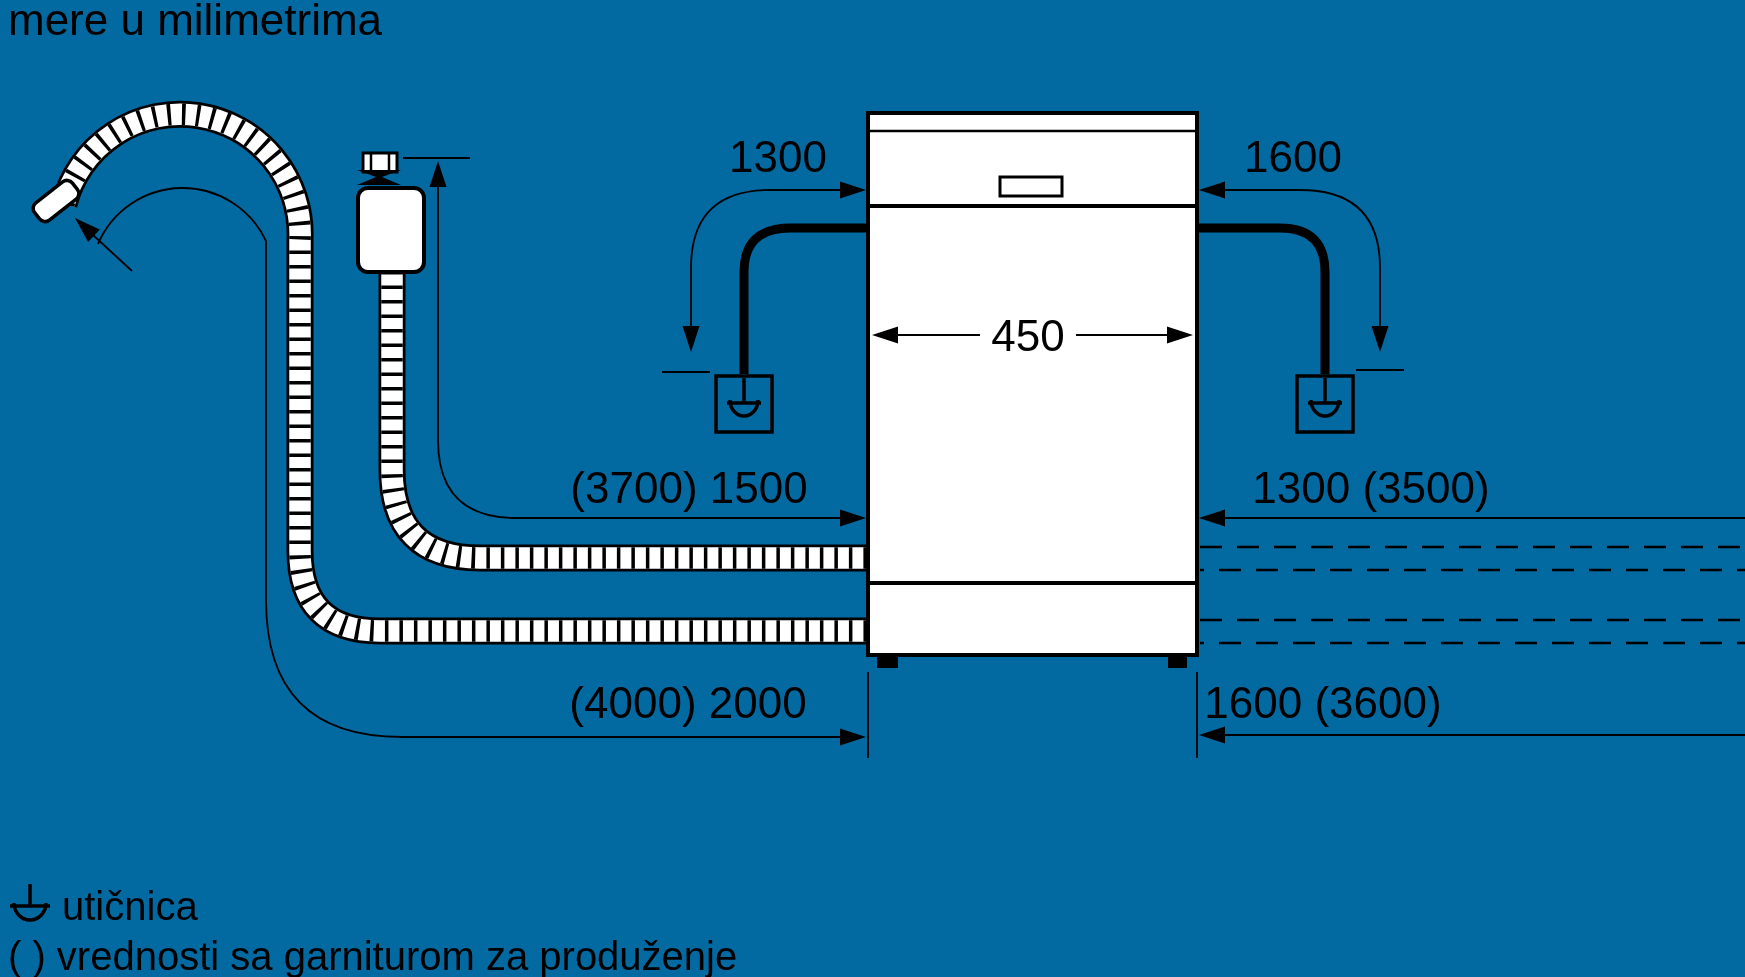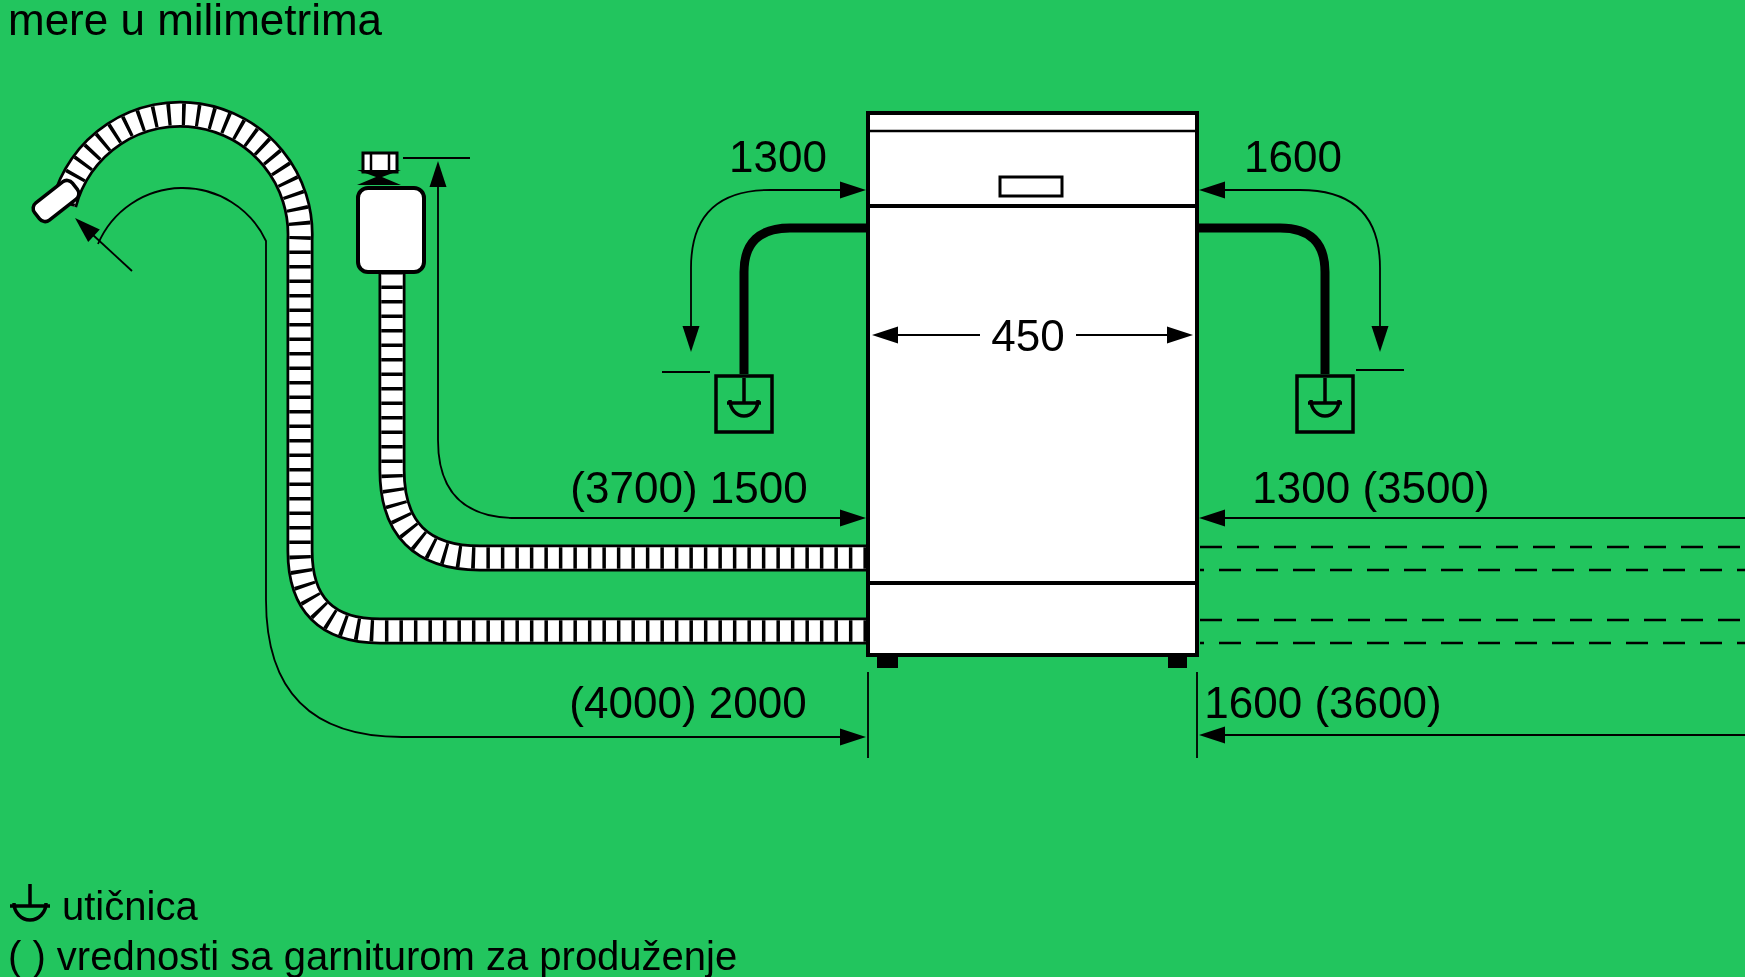--- a/index.html
+++ b/index.html
@@ -1,17 +1,17 @@
 <!DOCTYPE html>
 <html><head>
 <meta charset="utf-8">
 <style>
   html,body{margin:0;padding:0;background:#ffffff;}
   body{font-family:"Liberation Sans", sans-serif;}
-  .stage{position:relative;width:1745px;height:977px;background:#22c55e;overflow:hidden;}
+  .stage{position:relative;width:1745px;height:977px;background:#0369a1;overflow:hidden;}
   svg{display:block;}
   text{fill:#000000;font-family:"Liberation Sans", sans-serif;}
   .dim-label{font-size:44px;}
   .title-label{font-size:44px;}
   .legend-label{font-size:40px;}
   .thin{stroke:#000;stroke-width:1.8;fill:none;}
   .med{stroke:#000;stroke-width:2.5;fill:none;}
   .thick{stroke:#000;stroke-width:4;fill:none;}
   .cord{stroke:#000;stroke-width:9;fill:none;stroke-linecap:butt;}
   .arrow{fill:#000;stroke:none;}

